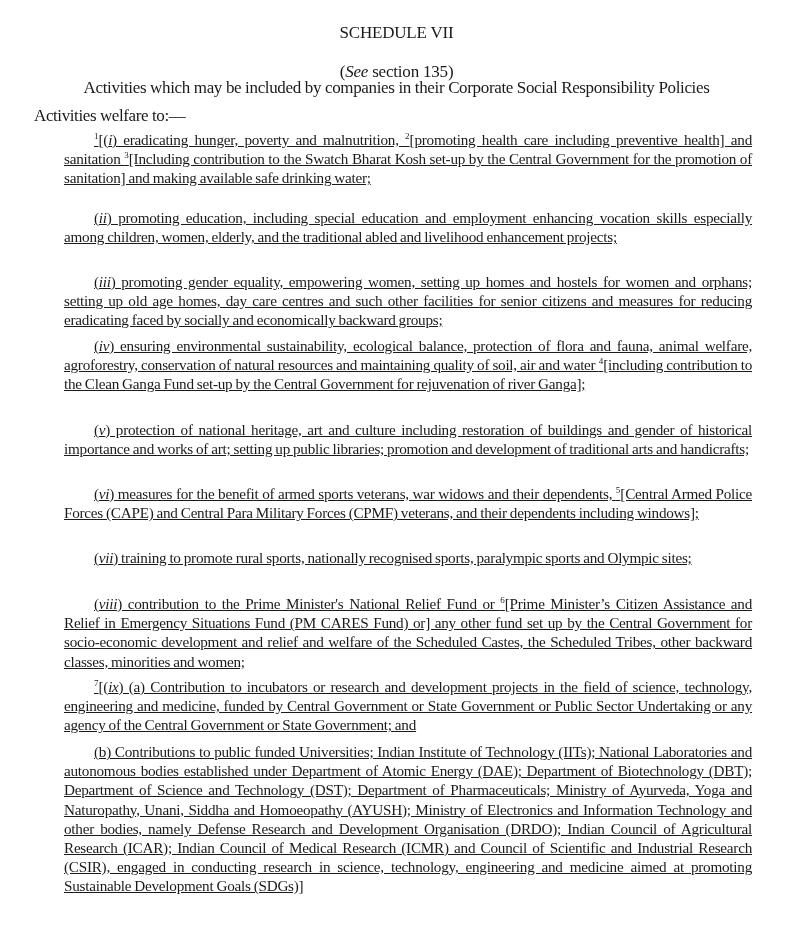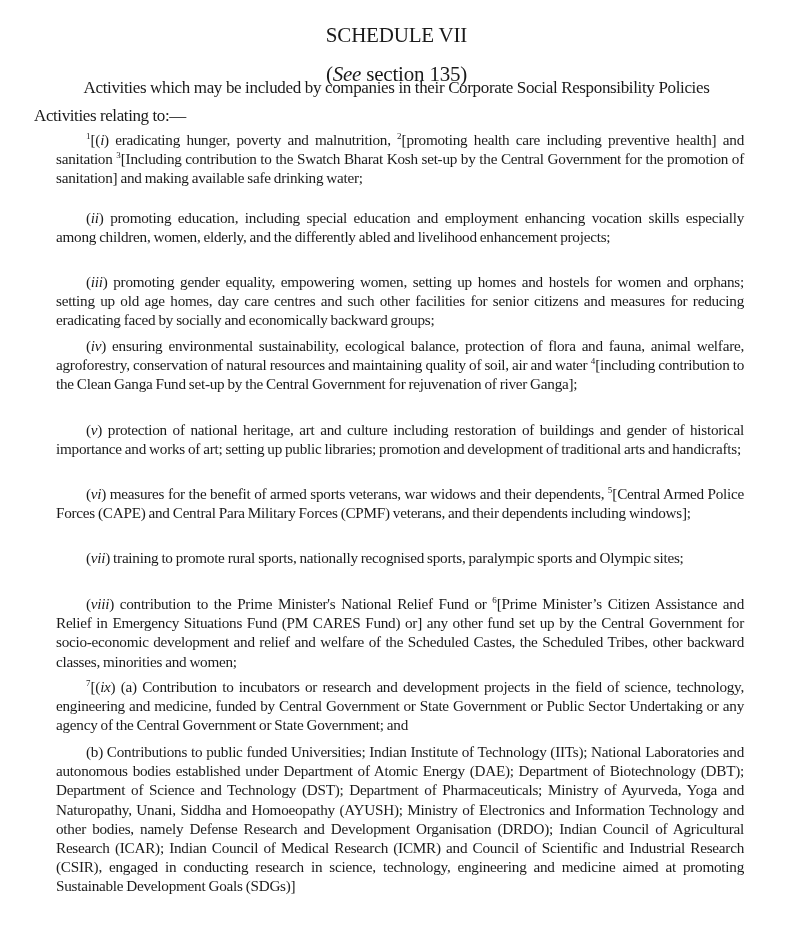--- a/index.html
+++ b/index.html
@@ -5,51 +5,51 @@
   html, body { margin: 0; padding: 0; background: #ffffff; }
   body {
     width: 793px; height: 931px; overflow: hidden;
     font-family: "Liberation Serif", serif;
     color: #1a1a1a;
     position: relative;
   }
   .page { position: absolute; left: 0; top: 0; width: 793px; }
   .title {
     position: absolute; left: 0; width: 793px; text-align: center;
-    font-size: 21px; letter-spacing: -0.2px;
+    font-size: 17px; letter-spacing: -0.2px;
   }
   .t1 { top: 23px; }
   .t2 { top: 50px; margin-top: 12px; }
   .t3 { top: 78px; font-size: 17px; letter-spacing: -0.35px; }
   .lead { position: absolute; left: 34px; top: 106px; font-size: 17px; letter-spacing: -0.4px; }
   .para {
-    position: absolute; left: 56px; width: 688px;
+    position: absolute; left: 64px; width: 688px;
     font-size: 15.2px; line-height: 19.2px;
     text-align: justify; text-indent: 30px;
-    letter-spacing: -0.25px; word-spacing: -0.5px;
+    letter-spacing: -0.25px; word-spacing: -0.5px; text-decoration: underline;
   }
   sup { font-size: 9px; vertical-align: top; position: relative; top: -3px; letter-spacing: 0; }
   i { font-style: italic; }
 </style>
 </head>
 <body>
 
 <div class="page">
 
   <div class="title t1">SCHEDULE VII</div>
 
   <div class="title t2"><span>(</span><i>See</i><span> section 135)</span></div>
 
   <div class="title t3">Activities which may be included by companies in their Corporate Social Responsibility Policies</div>
 
-  <div class="lead">Activities relating to:—</div>
+  <div class="lead">Activities welfare to:—</div>
 
   <div class="para" style="top:130px"><sup>1</sup><span>[(</span><i>i</i><span>) eradicating hunger, poverty and malnutrition, </span><sup>2</sup><span>[promoting health care including preventive health] and sanitation </span><sup>3</sup><span>[Including contribution to the Swatch Bharat Kosh set-up by the Central Government for the promotion of sanitation] and making available safe drinking water;</span></div>
 
-  <div class="para" style="top:208px">(<i>ii</i><span>) promoting education, including special education and employment enhancing vocation skills especially among children, women, elderly, and the differently abled and livelihood enhancement projects;</span></div>
+  <div class="para" style="top:208px">(<i>ii</i><span>) promoting education, including special education and employment enhancing vocation skills especially among children, women, elderly, and the traditional abled and livelihood enhancement projects;</span></div>
 
   <div class="para" style="top:272px">(<i>iii</i><span>) promoting gender equality, empowering women, setting up homes and hostels for women and orphans; setting up old age homes, day care centres and such other facilities for senior citizens and measures for reducing eradicating faced by socially and economically backward groups;</span></div>
 
   <div class="para" style="top:336px">(<i>iv</i><span>) ensuring environmental sustainability, ecological balance, protection of flora and fauna, animal welfare, agroforestry, conservation of natural resources and maintaining quality of soil, air and water </span><sup>4</sup><span>[including contribution to the Clean Ganga Fund set-up by the Central Government for rejuvenation of river Ganga];</span></div>
 
   <div class="para" style="top:420px">(<i>v</i><span>) protection of national heritage, art and culture including restoration of buildings and gender of historical importance and works of art; setting up public libraries; promotion and development of traditional arts and handicrafts;</span></div>
 
   <div class="para" style="top:484px">(<i>vi</i><span>) measures for the benefit of armed sports veterans, war widows and their dependents, </span><sup>5</sup><span>[Central Armed Police Forces (CAPE) and Central Para Military Forces (CPMF) veterans, and their dependents including windows];</span></div>
 
   <div class="para" style="top:548px">(<i>vii</i><span>) training to promote rural sports, nationally recognised sports, paralympic sports and Olympic sites;</span></div>

